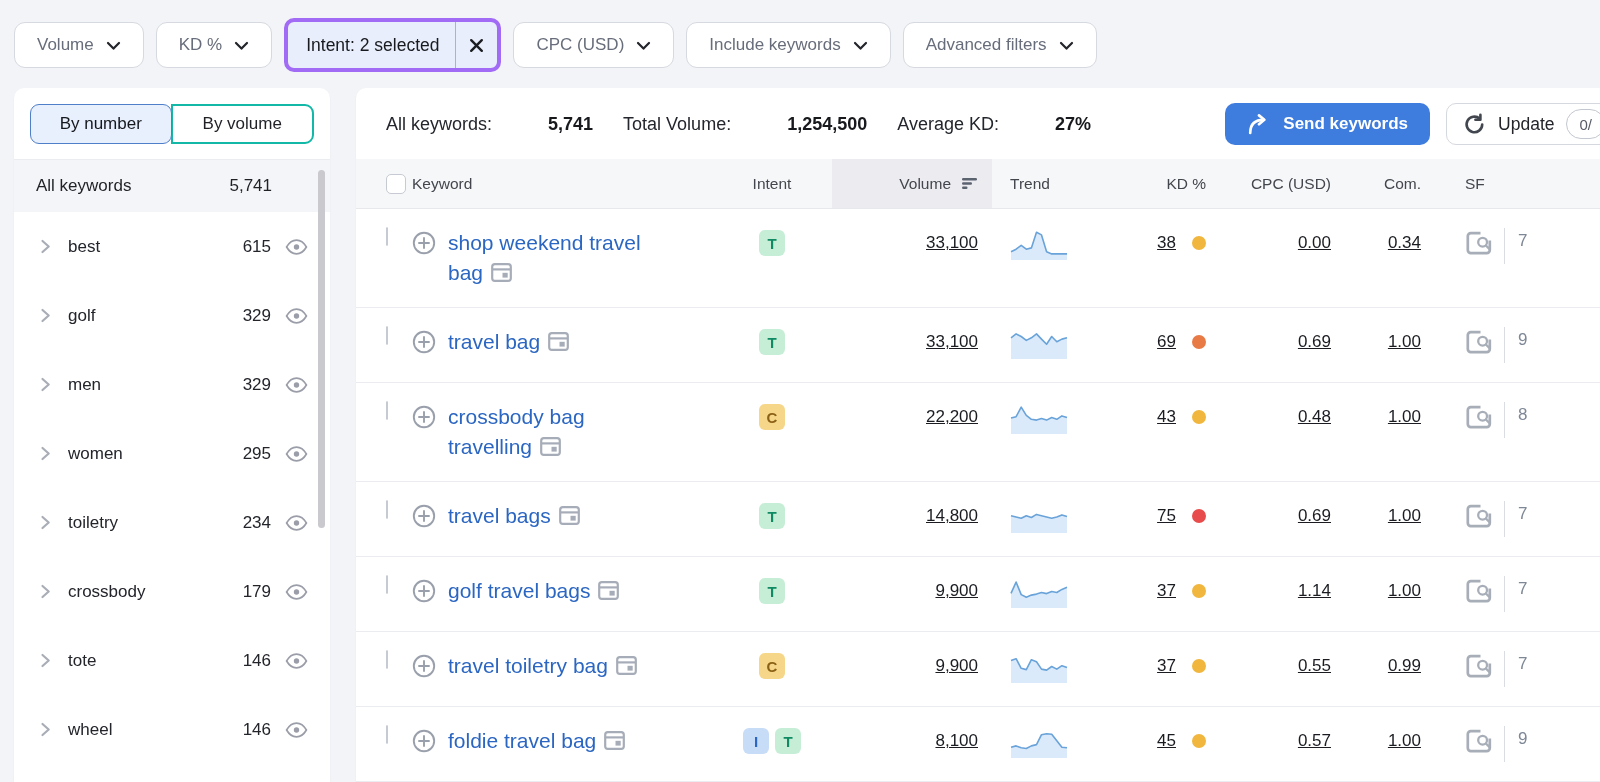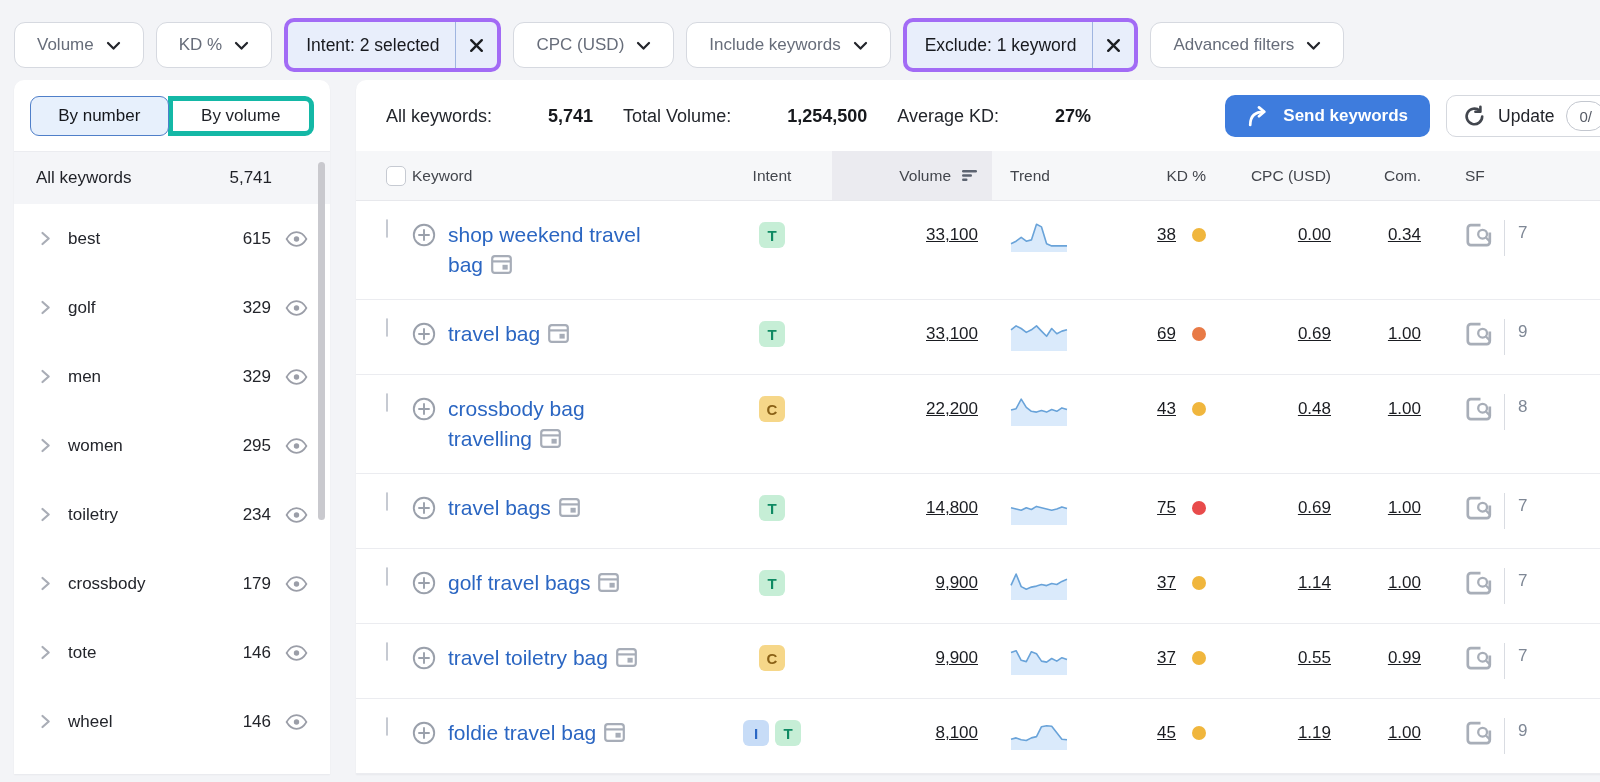--- a/index.html
+++ b/index.html
@@ -21,30 +21,30 @@
     height:54px; border:4px solid var(--accent-purple,#a26bf5); border-radius:10px;
     background:#e8eefb; color:#181a1f; padding:0; display:flex; align-items:stretch; cursor:default;
   }
   .pill-active .pill-label { display:flex; align-items:center; padding:0 16px 0 18px; font-size:17.5px; }
   .pill-active .pill-x {
     display:flex; align-items:center; justify-content:center; width:42px; cursor:pointer;
     border-left:1px solid #9fb5e0;
   }
 
   
-  .card { position:absolute; top:80px; background:#fff; border-radius:10px 10px 0 0;
+  .card { position:absolute; top:88px; background:#fff; border-radius:10px 10px 0 0;
           box-shadow:0 1px 2px rgba(20,24,40,.05); }
   .sidebar-card { left:14px; width:316px; height:694px; overflow:hidden; }
   .main-card   { left:356px; width:1264px; height:694px; }
 
   
   .toggle-wrap { padding:16px 16px 15px 16px; border-bottom:1px solid #ebecf0; display:flex; }
   .seg-btn {
     height:40px; font-size:17px; display:flex; align-items:center; justify-content:center;
-    border:5px solid #14b8a6; background:#fff; color:#1f2127; cursor:pointer; flex:1;
+    border:2px solid #14b8a6; background:#fff; color:#1f2127; cursor:pointer; flex:1;
   }
   .seg-left  { border-radius:9px 0 0 9px; }
   .seg-right { border-radius:0 9px 9px 0; margin-left:-1px; }
   .seg-selected { background:#e7f0fc; border:1px solid #4f7fc9; color:#16181d; position:relative; z-index:2; border-radius:9px; }
 
   .allkw-row {
     height:52px; background:#f4f5f8; display:flex; align-items:center;
     padding:0 22px; font-size:17px; color:#1f2127;
   }
   .allkw-row .cnt { margin-left:auto; margin-right:36px; }
@@ -168,30 +168,20 @@
           <path d="M2 2 L7.5 7.6 L13 2" stroke="#23252b" stroke-width="2.2" fill="none" stroke-linecap="round" stroke-linejoin="round"></path>
         </svg>
       </span>
   </div>
   <div class="pill">
     <span>Include keywords</span>
     <span class="chev">
         <svg width="15" height="10" viewBox="0 0 15 10">
           <path d="M2 2 L7.5 7.6 L13 2" stroke="#23252b" stroke-width="2.2" fill="none" stroke-linecap="round" stroke-linejoin="round"></path>
         </svg>
-      </span>
-  </div>
-  <div class="pill-active">
-    <span class="pill-label">Exclude: 1 keyword</span>
-    <span class="pill-x">
-        <span class="xic" style="display: flex;">
-          <svg width="15" height="15" viewBox="0 0 15 15">
-            <path d="M2.2 2.2 L12.8 12.8 M12.8 2.2 L2.2 12.8" stroke="#1c1e22" stroke-width="2.4" stroke-linecap="round"></path>
-          </svg>
-        </span>
       </span>
   </div>
   <div class="pill">
     <span>Advanced filters</span>
     <span class="chev">
         <svg width="15" height="10" viewBox="0 0 15 10">
           <path d="M2 2 L7.5 7.6 L13 2" stroke="#23252b" stroke-width="2.2" fill="none" stroke-linecap="round" stroke-linejoin="round"></path>
         </svg>
       </span>
   </div>
@@ -700,21 +690,21 @@
             <svg width="58" height="34" viewBox="0 0 58 34">
               <path d="M1.0 22.2 L6.1 20.9 L11.2 22.7 L16.3 23.5 L21.4 20.9 L26.5 19.6 L31.5 9.7 L36.6 8.7 L41.7 9.2 L46.8 15.7 L51.9 22.2 L57.0 22.7 L57.0 33 L1.0 33 Z" fill="#daeafb"></path>
               <path d="M1.0 22.2 L6.1 20.9 L11.2 22.7 L16.3 23.5 L21.4 20.9 L26.5 19.6 L31.5 9.7 L36.6 8.7 L41.7 9.2 L46.8 15.7 L51.9 22.2 L57.0 22.7" fill="none" stroke="#69a3d9" stroke-width="1.6" stroke-linejoin="round"></path>
             </svg>
           </span>
         </div>
         <div class="c-kd kd-cell">
           <span class="num">45</span>
           <span class="kd-dot" style="background:#f0b63d"></span>
         </div>
-        <div class="c-cpc num" style="justify-content:flex-end">1.19</div>
+        <div class="c-cpc num" style="justify-content:flex-end">0.57</div>
         <div class="c-com num" style="justify-content:flex-end">1.00</div>
         <div class="c-sf sf-cell">
           <span class="serp-prev">
             <svg width="27" height="24" viewBox="0 0 27 24">
               <path d="M24.8 9.5 v9.6 a3 3 0 0 1-3 3 h-16 a3 3 0 0 1-3-3 v-14 a3 3 0 0 1 3-3 h9.7" fill="none" stroke="#a8aeb8" stroke-width="2.7"></path>
               <circle cx="17.6" cy="11.2" r="4.4" fill="none" stroke="#a8aeb8" stroke-width="2.3"></circle>
               <path d="M20.9 14.5 L24.3 17.9" stroke="#a8aeb8" stroke-width="2.3" stroke-linecap="round"></path>
             </svg>
           </span>
           <span class="sf-div"></span>

